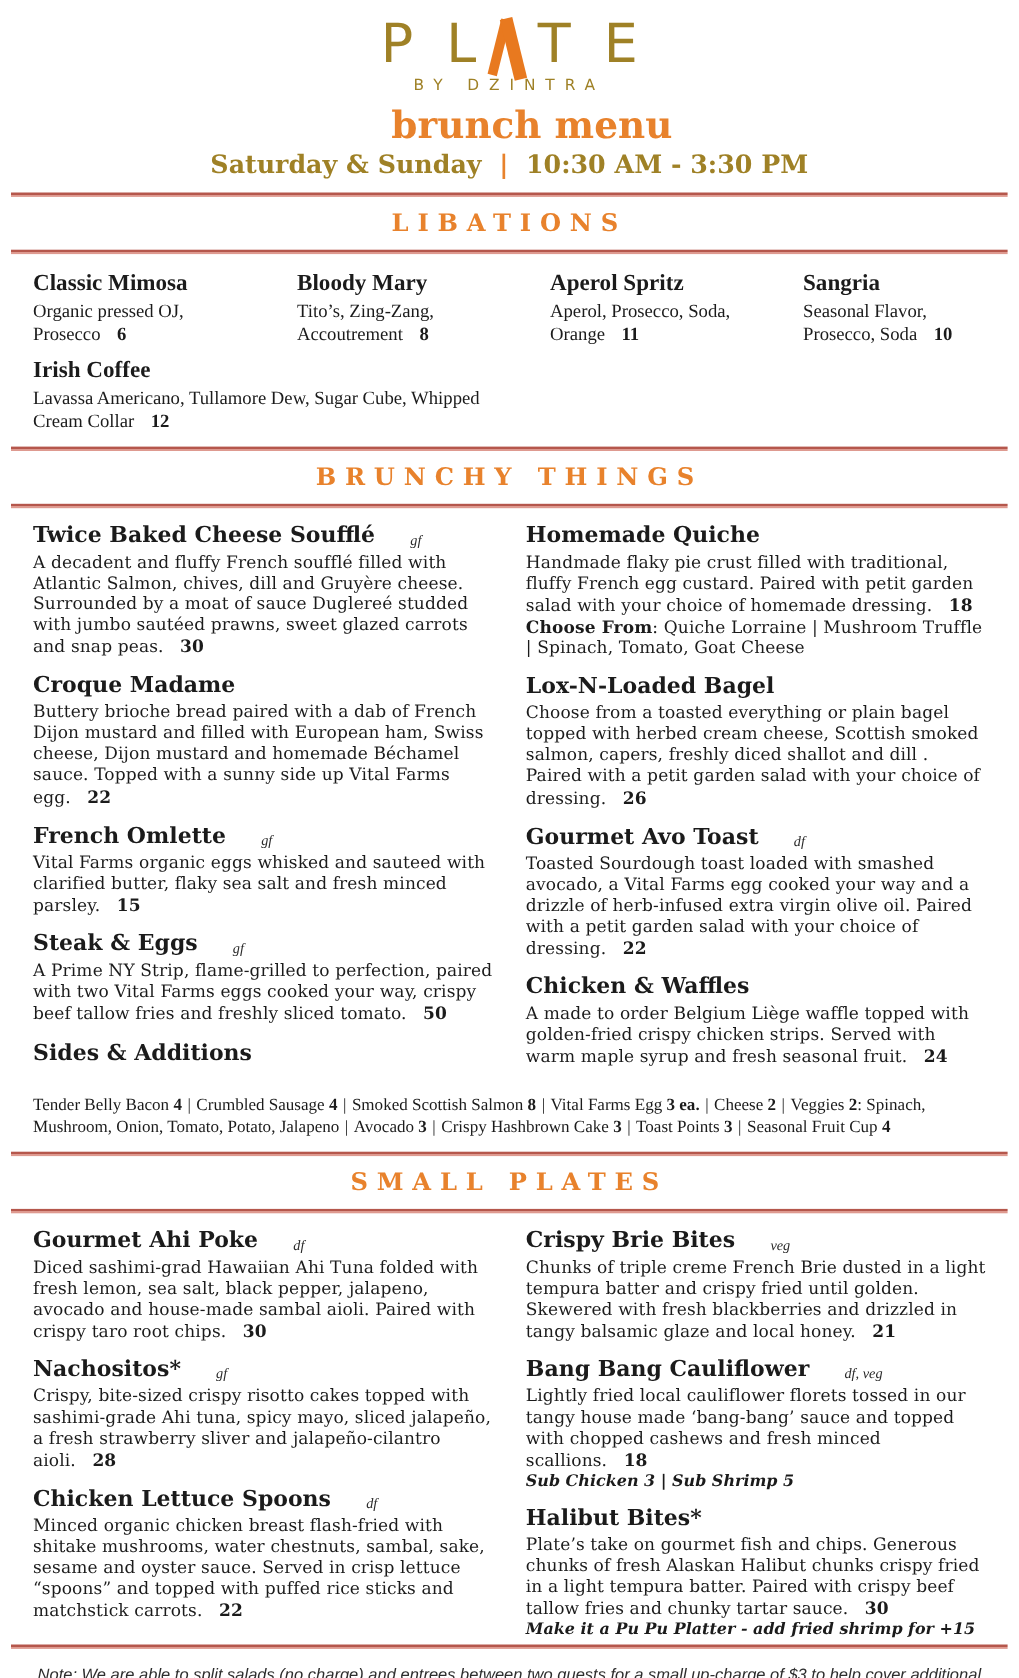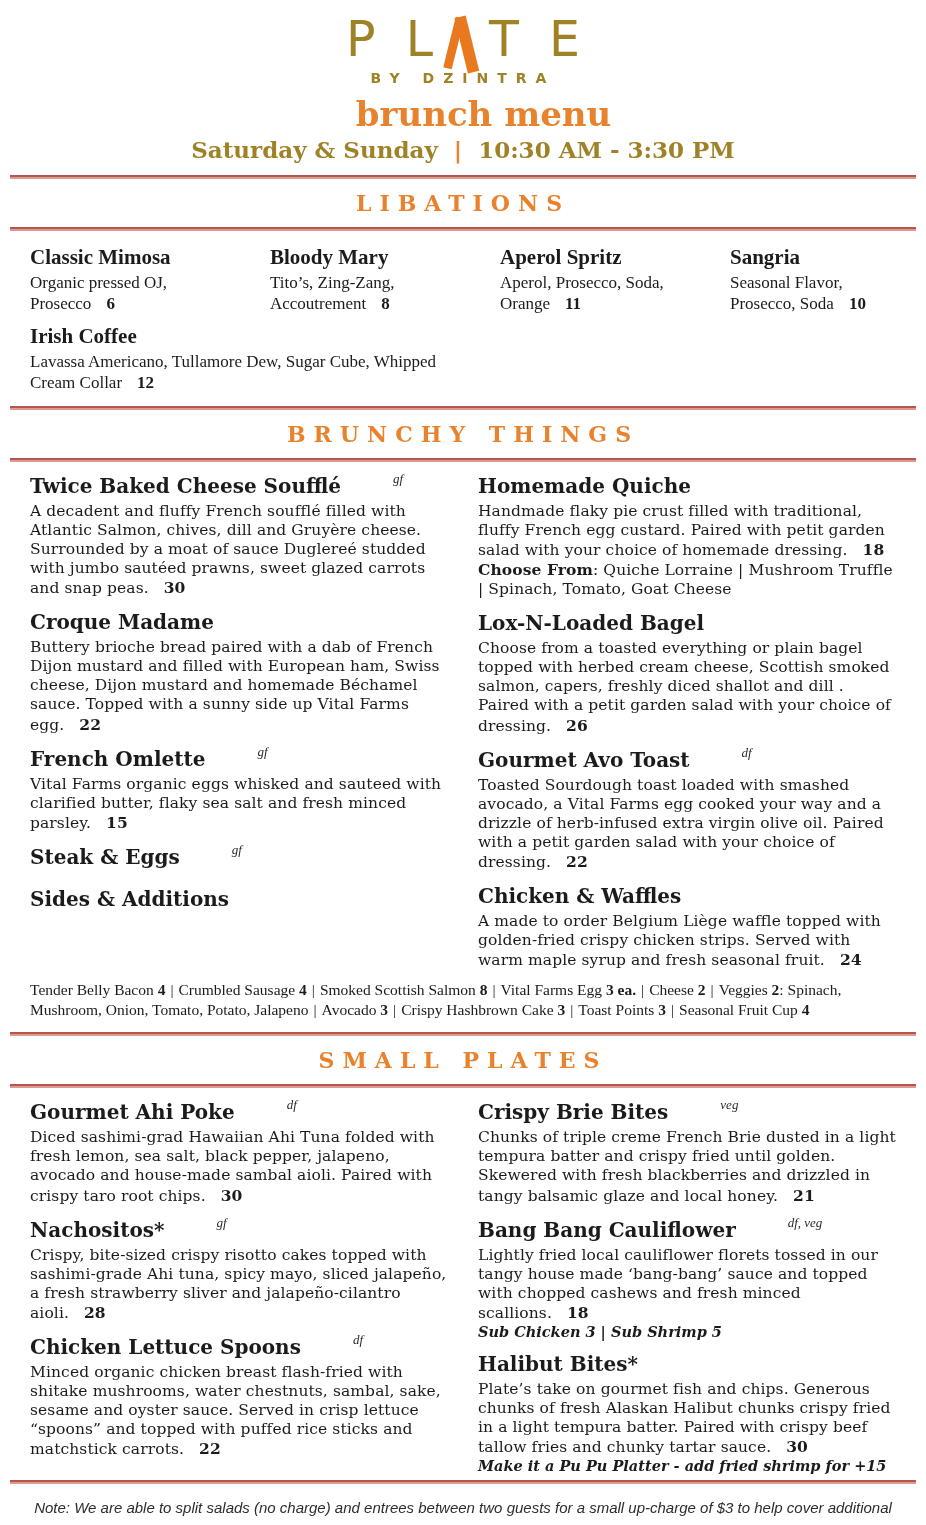--- a/index.html
+++ b/index.html
@@ -5,42 +5,42 @@
   * { box-sizing: border-box; }
   html,body { margin:0; padding:0; background:#ffffff; }
   body { width:926px; color:#1b1b1b; font-family:"DejaVu Serif", serif; }
   .page { width:926px; min-height:1525px; padding-top:12px; }
 
   
   .header { text-align:center; }
   .logo-row { display:inline-flex; align-items:flex-start; justify-content:center; padding-left:30px; }
   .logo-letters { font-family:"DejaVu Sans", sans-serif; font-size:49px; line-height:1.15; color:var(--gold,#9c7e22); letter-spacing:30px; }
   .logo-a { width:44px; height:60px; margin:2px 6px 0 -24px; }
-  .byline { font-family:"DejaVu Sans", sans-serif; font-size:14px; letter-spacing:9px; color:var(--gold,#9c7e22); margin-top:-4px; padding-left:0;font-weight:bold; }
+  .byline { font-family:"DejaVu Sans", sans-serif; font-size:14px; letter-spacing:9px; color:var(--gold,#9c7e22); margin-top:-4px; padding-left:0; }
   .menu-title { font-size:34px; color:var(--orange,#e8822c); margin:8px 0 2px; font-weight:bold;padding-left:41px; }
   .schedule { font-size:23px; font-weight:bold; color:var(--gold,#a6892f); margin-bottom:12px; }
   .sched-pipe { color:var(--orange,#d2691e); margin:0 16px; }
 
   
   .divider { height:4px; margin:0 10px;
     background:linear-gradient(to bottom, var(--divider-dark,#b5574c) 0 55%, var(--divider-light,#de9a90) 55% 100%); }
   .section-title { text-align:center; color:var(--orange,#e0762a); font-size:22px; letter-spacing:8px; font-weight:bold; margin:11px 0; }
 
   
   .libations { padding:4px 30px 12px; }
   .lib-row-4 { display:grid; grid-template-columns:240px 230px 230px 1fr; }
   .lib-row-2 { display:grid; grid-template-columns:470px 1fr; }
   .lib-name { font-family:"Liberation Serif", serif; font-size:21px; margin:10px 0 3px; }
   .lib-desc { font-family:"Liberation Serif", serif; font-size:17px; line-height:1.22; margin:0; padding-right:20px; }
 
   .price { font-weight:bold; padding-left:15px; }
 
   
   .two-col { display:grid; grid-template-columns:1fr 1fr; column-gap:28px; padding:0 28px 6px 30px; }
-  .item-name-row { display:flex; align-items:center; gap:52px; }
+  .item-name-row { display:flex; align-items:flex-end; gap:32px; }
   .item-name { font-size:20px; margin:12px 0 4px; }
   .diet-tag { font-size:13px; font-style:italic; font-family:"Liberation Serif", serif; color:#2a2a2a; position:relative; top:-3px; }
   .item-desc { font-size:15.5px; line-height:1.23; margin:0; letter-spacing:0.1px; }
   .extra-label { font-weight:bold; }
   .item-note { font-size:14.5px; font-weight:bold; font-style:italic; margin:0; }
   .sides-title { margin-top:14px; margin-bottom:16px; }
   .sides-line { font-family:"Liberation Serif", serif; font-size:15.5px; line-height:1.3; margin:4px 0 12px; padding:0 24px 0 30px; }
   .sep { margin:0 5px; }
 
   
@@ -123,20 +123,21 @@
             <h3 class="item-name">French Omlette</h3>
             <span class="diet-tag">gf</span>
           </div>
           <p class="item-desc"><span>Vital Farms organic eggs whisked and sauteed with clarified butter, flaky sea salt and fresh minced parsley.</span><span class="price">15</span></p>
         </div>
         <div class="menu-item">
           <div class="item-name-row">
             <h3 class="item-name">Steak &amp; Eggs</h3>
             <span class="diet-tag">gf</span>
           </div>
+          <p class="item-desc"><span>A Prime NY Strip, flame-grilled to perfection, paired with two Vital Farms eggs cooked your way, crispy beef tallow fries and freshly sliced tomato.</span><span class="price">50</span></p>
         </div>
         <h3 class="item-name sides-title">Sides &amp; Additions</h3>
       </div>
     <div class="col" id="brunchy-right">
         <div class="menu-item">
           <div class="item-name-row">
             <h3 class="item-name">Homemade Quiche</h3>
           </div>
           <p class="item-desc"><span>Handmade flaky pie crust filled with traditional, fluffy French egg custard. Paired with petit garden salad with your choice of homemade dressing.</span><span class="price">18</span></p>
           <p class="item-desc extra"><span class="extra-label">Choose From</span><span>: Quiche Lorraine  |  Mushroom Truffle  |  Spinach, Tomato, Goat Cheese</span></p>

